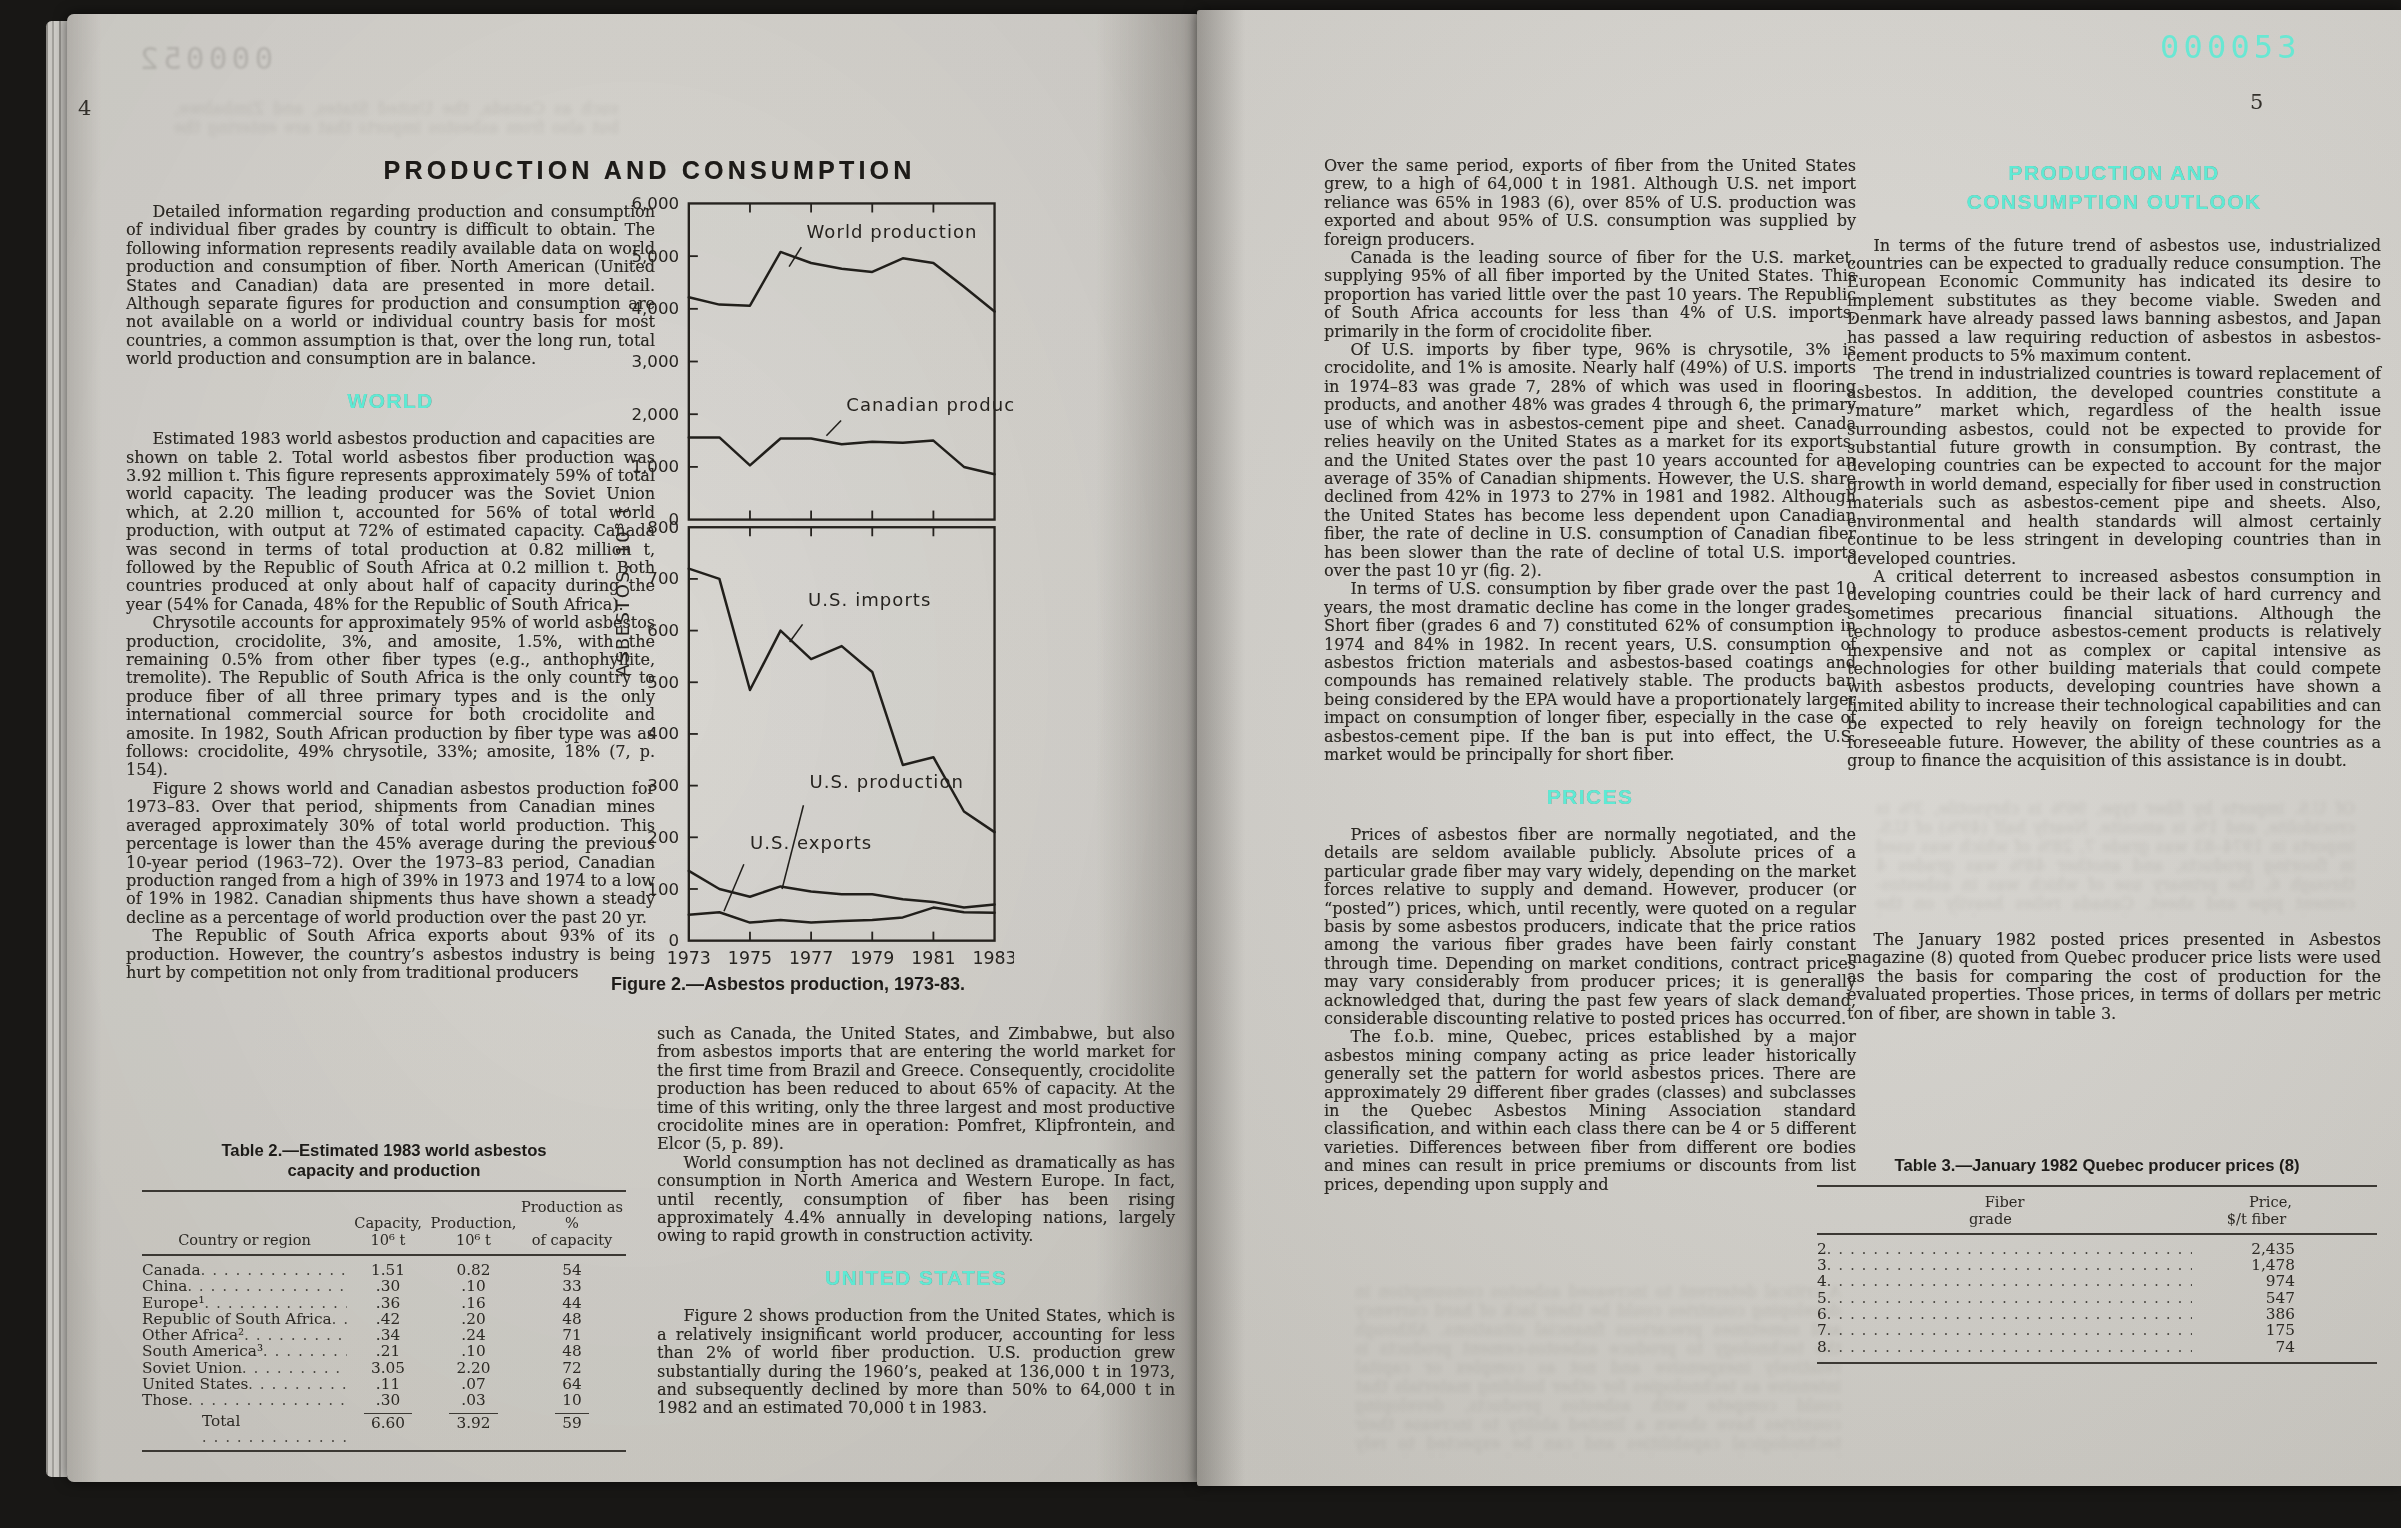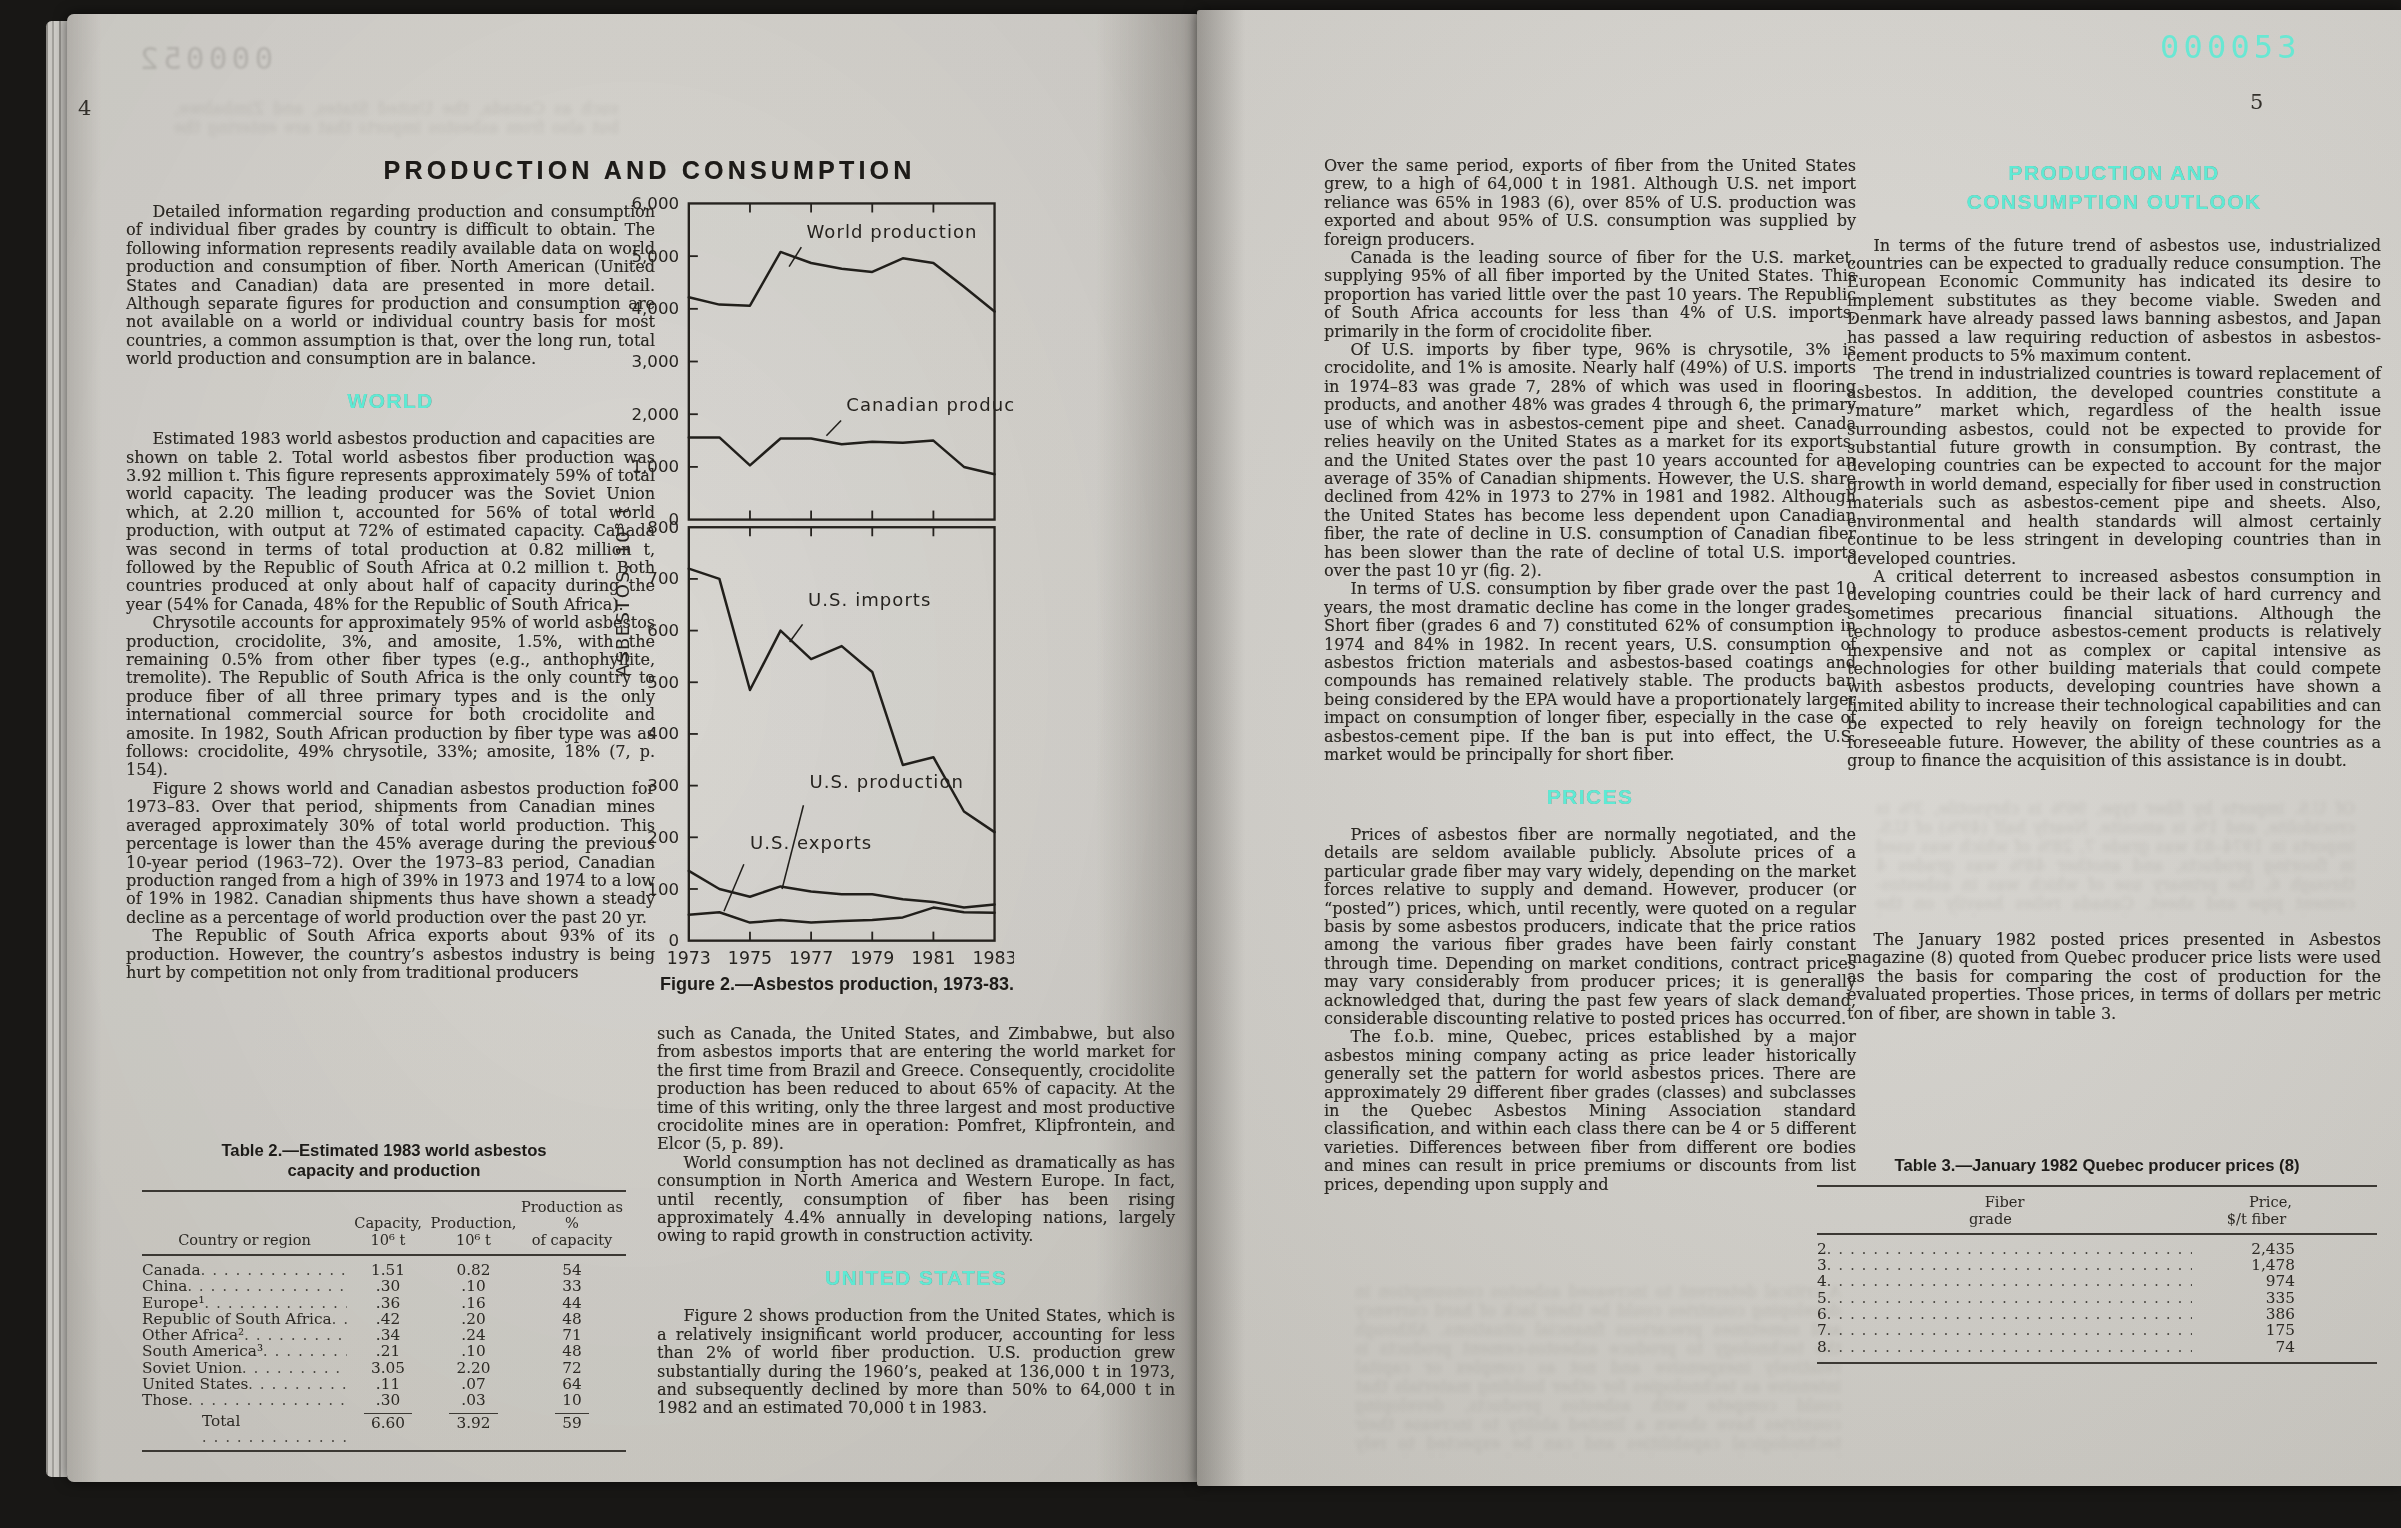--- a/index.html
+++ b/index.html
@@ -49,21 +49,21 @@
   .tval{display:inline-block;border-top:1.4px solid #3b3833;padding:0.7px 7px 0;}
   .tfoot{font-size:15.3px;line-height:18px;margin-top:9.7px;padding-left:9.7px;text-align:left;}
   .tfoot div{margin:0;}
   #t2 .thead,#t2 .trow{grid-template-columns:205px 82px 89px 108px;}
   #t3 .thead,#t3 .trow{grid-template-columns:375px 185px;}
   #t3 .cell-v{text-align:right;padding-right:82px;}
   #t3 .thead div:last-child{padding-right:28px;}
   .trow{padding:0;}
   
   #fig-caption{position:absolute;font-family:"Liberation Sans",sans-serif;font-weight:bold;font-size:18px;
-               text-align:right;color:#1d1b18;}
+               text-align:left;color:#1d1b18;}
   svg text{fill:#26231f;}
 </style>
 </head>
 <body>
 
 <div id="canvas">
 
   <div id="book-edge"></div>
   <div id="page-left" class="page"></div>
   <div id="page-right" class="page"></div>
@@ -340,21 +340,21 @@
             <span>4</span>
             <span class="dots"></span>
           </span>
           <span class="cell-v">974</span>
         </div>
         <div class="trow">
           <span class="cell-name">
             <span>5</span>
             <span class="dots"></span>
           </span>
-          <span class="cell-v">335</span>
+          <span class="cell-v">547</span>
         </div>
         <div class="trow">
           <span class="cell-name">
             <span>6</span>
             <span class="dots"></span>
           </span>
           <span class="cell-v">386</span>
         </div>
         <div class="trow">
           <span class="cell-name">

